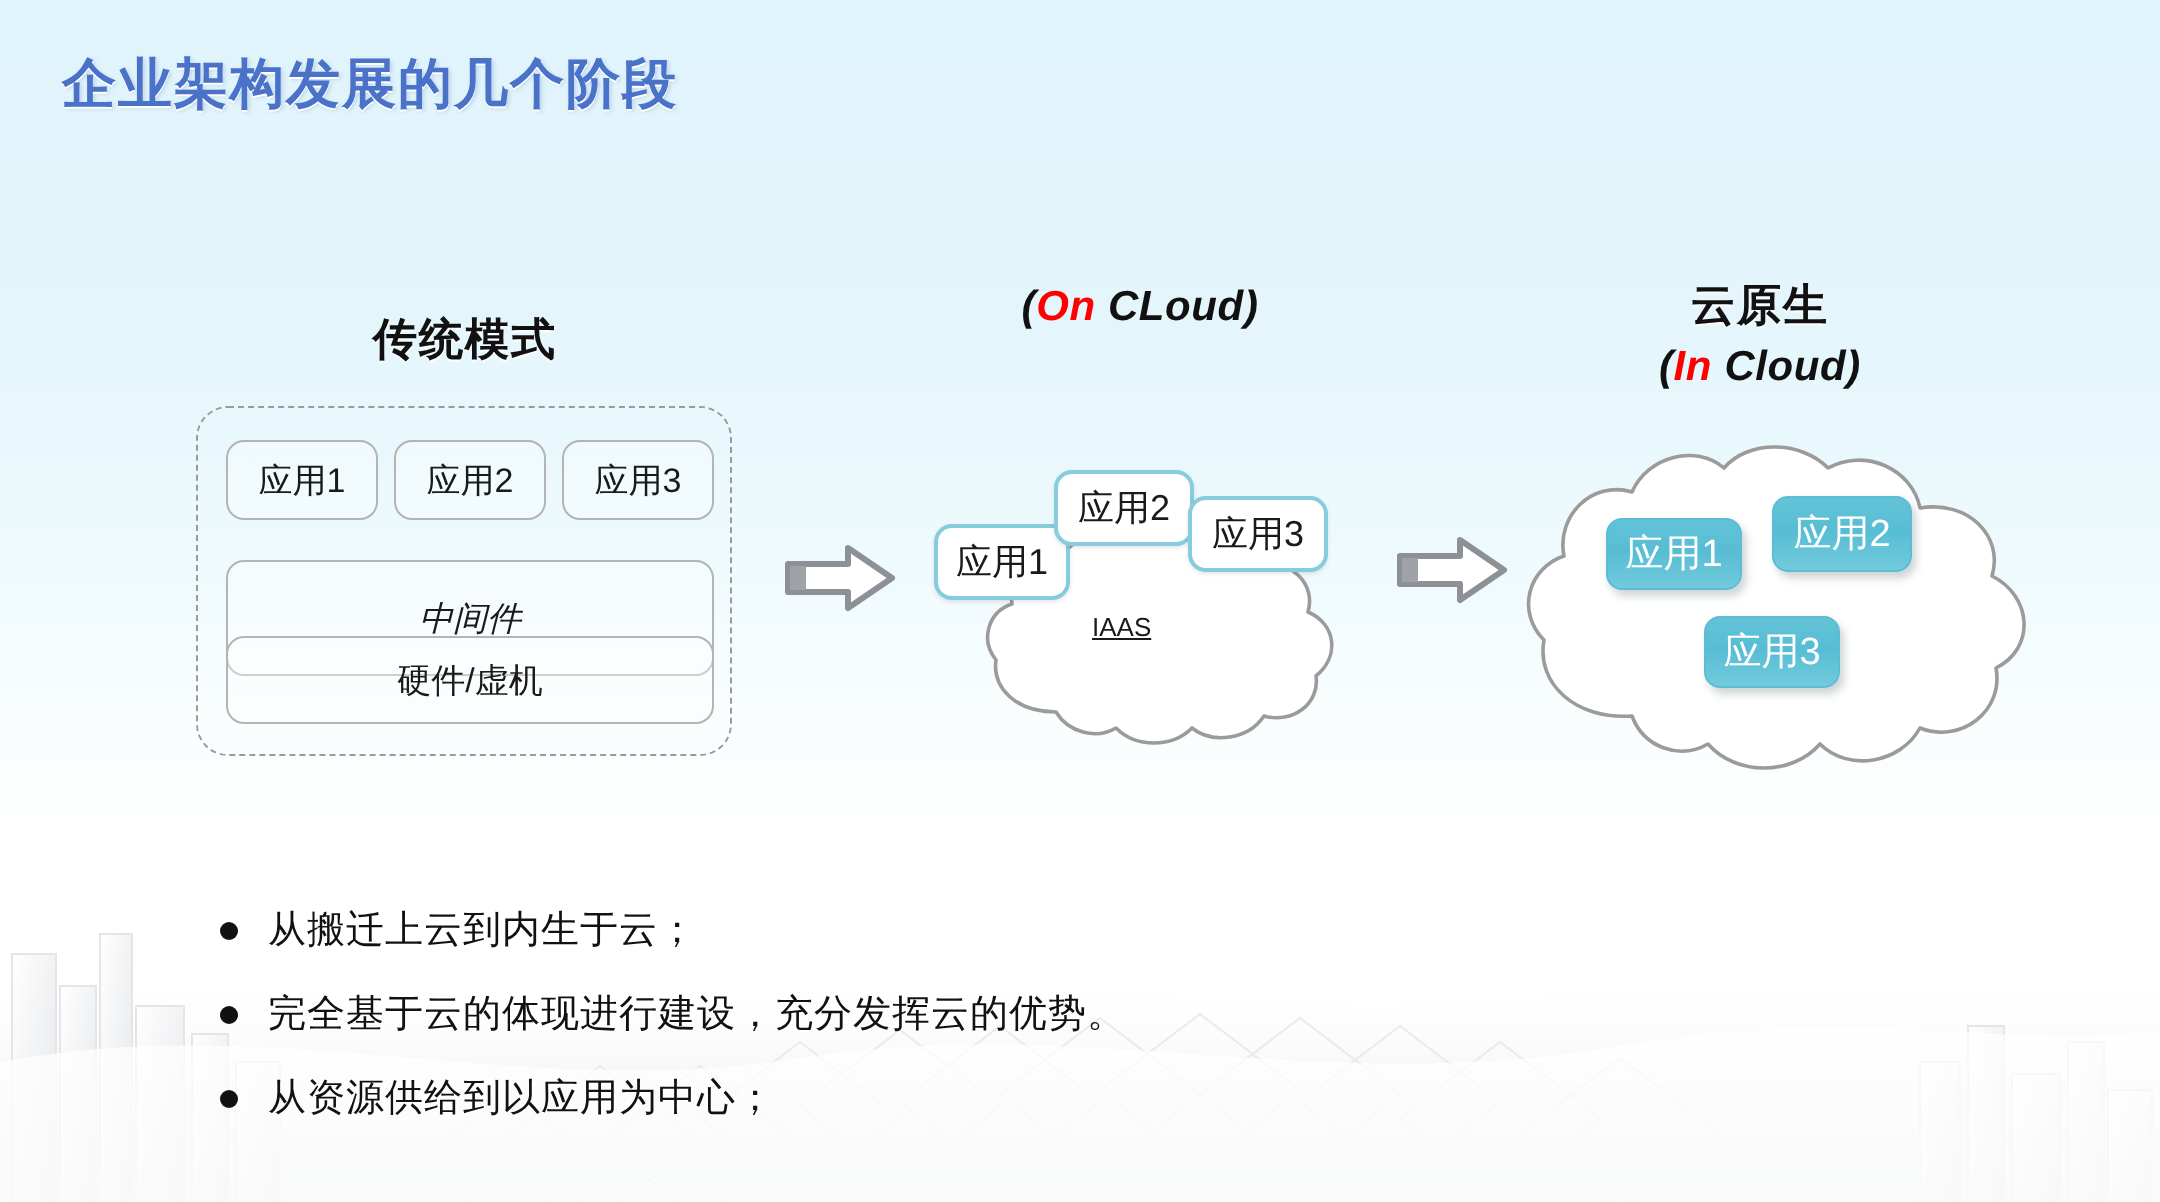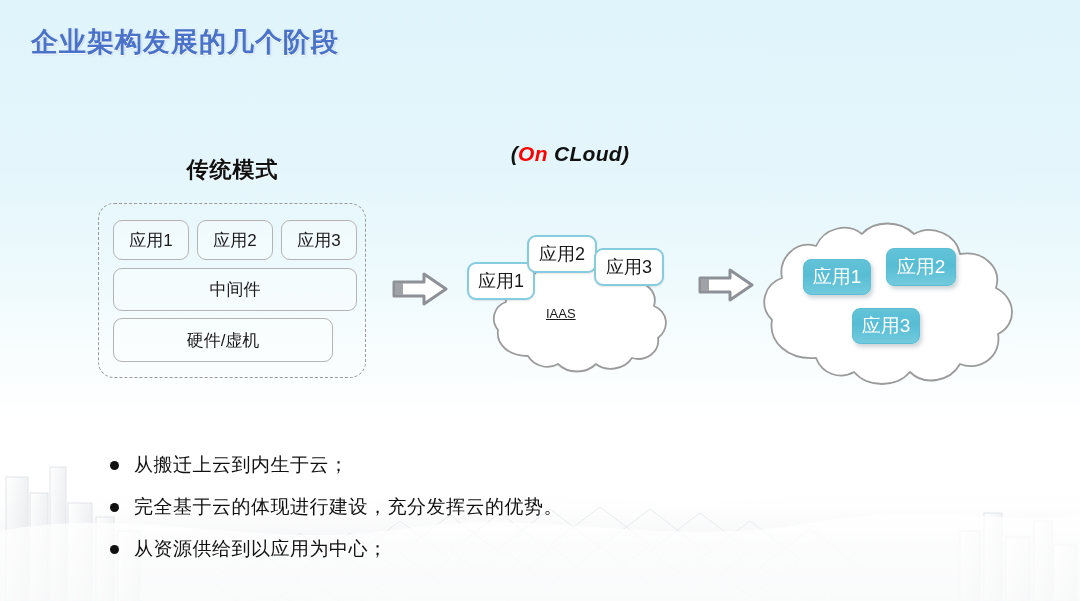--- a/index.html
+++ b/index.html
@@ -40,22 +40,22 @@
   }
   .tbox{
     position:absolute;border:1.4px solid #b4b4b4;border-radius:9px;
     background:rgba(255,255,255,.35);
     display:flex;align-items:center;justify-content:center;
     font-size:17px;color:#1a1a1a;box-sizing:border-box;
   }
   #trad-app1{left:14px;top:16px;width:76px;height:40px;}
   #trad-app2{left:98px;top:16px;width:76px;height:40px;}
   #trad-app3{left:182px;top:16px;width:76px;height:40px;}
-  #trad-mid{left:14px;top:64px;width:244px;height:43px;}
-  #trad-hw{left:14px;top:114px;width:220px;height:44px;}
+  #trad-mid{left:14px;top:76px;width:244px;height:58px;font-style:italic;}
+  #trad-hw{left:14px;top:114px;width:244px;height:44px;}
 
   
   .arrow{position:absolute;}
 
   
   .cloud-wrap{position:absolute;}
   .cloud-label{
     position:absolute;font-size:13px;color:#1a1a1a;white-space:nowrap;text-decoration:underline;
   }
   
@@ -167,20 +167,24 @@
 
   <div class="wbox" style="left:467px;top:262px;width:68px;height:38px;">应用1</div>
   <div class="wbox" style="left:527px;top:235px;width:70px;height:38px;">应用2</div>
   <div class="wbox" style="left:594px;top:248px;width:70px;height:38px;">应用3</div>
 
   <svg class="arrow" style="left:698px;top:268px;" width="56" height="34" viewBox="0 0 56 34">
     <path d="M2,10 L32,10 L32,2 L54,17 L32,32 L32,24 L2,24 Z" fill="#ffffff" stroke="#8d9096" stroke-width="3" stroke-linejoin="round"></path>
     <rect x="3" y="11" width="8" height="12" fill="#9fa3a8"></rect>
   </svg>
 
+  <div class="col-head" style="left:760px;top:138px;width:240px;">
+    <div class="cn">云原生</div>
+    <div class="en"><span>(</span><span class="accent">In</span><span> Cloud)</span></div>
+  </div>
 
   <div class="cloud-wrap" style="left:758px;top:218px;">
     <svg width="262" height="172" viewBox="0 0 262 172">
       <path d="M58,140 C30,142 10,124 14,102 C0,88 6,66 24,60 C20,40 38,22 58,28 C66,10 90,4 104,16 C116,2 142,2 156,16 C174,6 198,16 202,36 C226,32 244,50 238,70 C258,80 260,106 240,116 C244,138 222,154 202,146 C192,164 166,168 152,154 C138,170 110,170 96,154 C82,162 64,156 58,140 Z" fill="#ffffff" stroke="#9b9b9b" stroke-width="1.8" stroke-linejoin="round"></path>
     </svg>
   </div>
 
   <div class="tealbox" style="left:803px;top:259px;width:68px;height:36px;">应用1</div>
   <div class="tealbox" style="left:886px;top:248px;width:70px;height:38px;">应用2</div>
   <div class="tealbox" style="left:852px;top:308px;width:68px;height:36px;">应用3</div>

